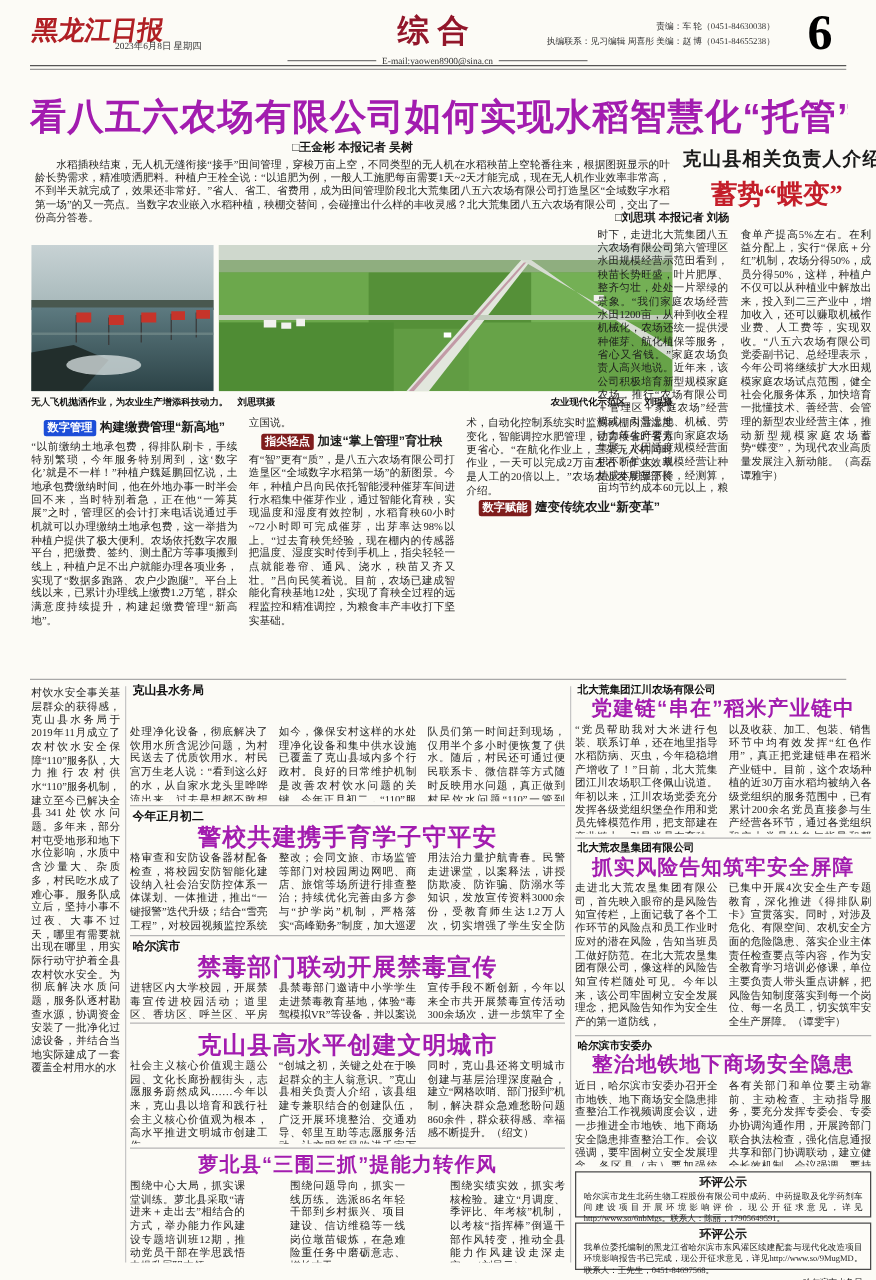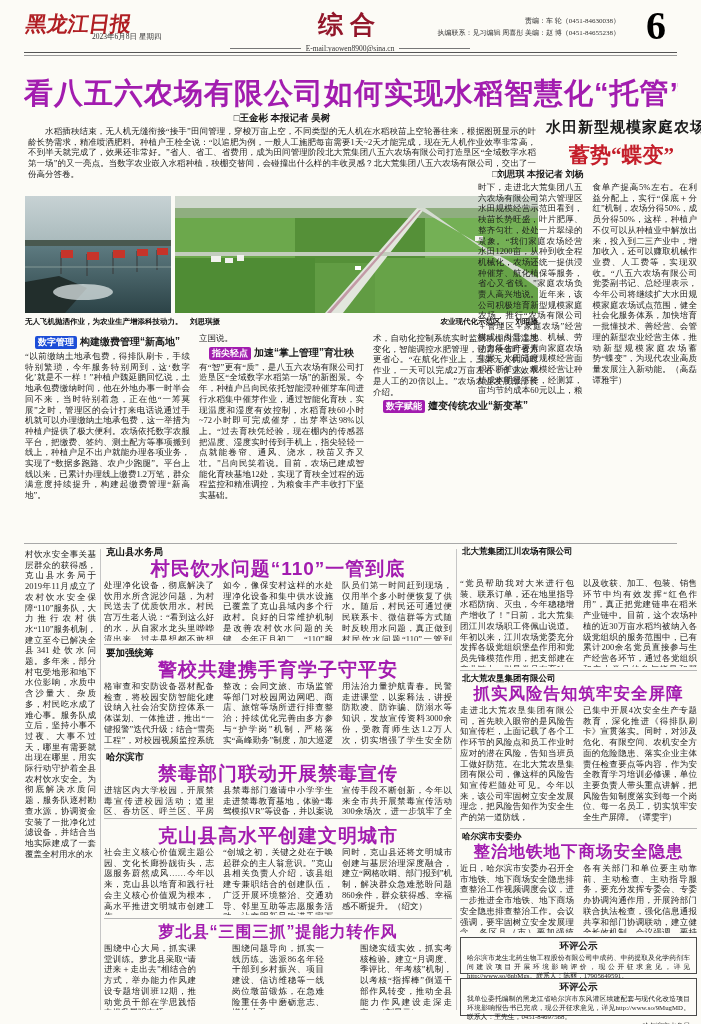--- a/index.html
+++ b/index.html
@@ -9,21 +9,21 @@
   .hei{font-family:"Liberation Sans",sans-serif;}
   .jt{text-align:justify;}
   .bodytxt{font-size:8.5px;line-height:1.26;color:#1d1d1d;}
   .colflex{display:flex;gap:9px;}
   .colflex>div{flex:1;overflow:hidden;}
   .kicker{font-family:"Liberation Sans",sans-serif;font-weight:700;font-size:9.5px;color:#111;}
   .hl{font-family:"Liberation Sans",sans-serif;font-weight:900;text-align:center;color:#a21caf;letter-spacing:1px;white-space:nowrap;overflow:hidden;}
   .chip{display:inline-block;color:#fff;font-family:"Liberation Sans",sans-serif;font-weight:700;
         font-size:9px;line-height:13px;padding:0 3px;border-radius:2px;margin-right:3px;}
   .chip.blue{background:#1d4ed8;}
-  .chip.red{background:#a21caf;}
+  .chip.red{background:#7f1d1d;}
   .sh{text-align:center;margin:3px 0 2px 0;font-family:"Liberation Sans",sans-serif;font-weight:900;font-size:10px;white-space:nowrap;}
   .hr{position:absolute;border-top:1px solid #b5b5b5;height:0;}
   .vr{position:absolute;border-left:1px solid #c6c6c6;width:0;}
   .box{position:absolute;border:1px solid #4a4a4a;background:#fdfcf8;box-sizing:border-box;padding:2px 6px;}
   .box .btitle{text-align:center;font-family:"Liberation Sans",sans-serif;font-weight:900;font-size:9.5px;margin-bottom:1px;}
   .box .btext{font-size:6.8px;line-height:1.3;text-align:justify;color:#222;}
   .box .bsigner{font-size:6.8px;text-align:right;color:#222;}
   .caption{font-size:7.5px;font-weight:700;color:#111;}
   .redtxt{color:#b01f2e;}
 </style>
@@ -131,41 +131,40 @@
     </div>
     <div class="jt bodytxt">
       <div>术，自动化控制系统实时监测秧棚内温湿度变化，智能调控水肥管理，让育秧省时省力更省心。“在航化作业上，三架无人机同时作业，一天可以完成2万亩左右，作业效率是人工的20倍以上。”农场农业发展部部长介绍。</div>
       <div class="sh">
         <span class="chip red">数字赋能</span><span>嬗变传统农业“新变革”</span>
       </div>
     </div>
   </div>
 
   <div class="abs" style="left:546px;top:118px;width:151px;">
-    <div class="hei" style="font-size:15px;font-weight:900;letter-spacing:1px;white-space:nowrap;">水田新型规模家庭农场</div>
+    <div class="hei" style="font-size:15px;font-weight:900;letter-spacing:1px;white-space:nowrap;">克山县相关负责人介绍</div>
     <div class="hei redtxt" style="font-size:21px;font-weight:900;text-align:center;margin-top:4px;color:#c41e2a;font-family:Liberation Serif, serif;">蓄势“蝶变”</div>
   </div>
   <div class="abs hei" style="left:480px;top:168px;width:120px;font-size:9px;font-weight:700;padding-left:12px;">□刘思琪 本报记者 刘杨</div>
   <div class="abs jt bodytxt" style="left:478px;top:182px;width:219px;height:358px;column-count:2;column-gap:10px;overflow:hidden;">时下，走进北大荒集团八五六农场有限公司第六管理区水田规模经营示范田看到，秧苗长势旺盛，叶片肥厚、整齐匀壮，处处一片翠绿的景象。“我们家庭农场经营水田1200亩，从种到收全程机械化，农场还统一提供浸种催芽、航化植保等服务，省心又省钱。”家庭农场负责人高兴地说。近年来，该公司积极培育新型规模家庭农场，推行“农场有限公司＋管理区＋家庭农场”经营模式，引导土地、机械、劳动力等生产要素向家庭农场集聚，水田适度规模经营面积不断扩大。规模经营让种植成本明显下降，经测算，亩均节约成本60元以上，粮食单产提高5%左右。在利益分配上，实行“保底＋分红”机制，农场分得50%，成员分得50%，这样，种植户不仅可以从种植业中解放出来，投入到二三产业中，增加收入，还可以赚取机械作业费、人工费等，实现双收。“八五六农场有限公司党委副书记、总经理表示，今年公司将继续扩大水田规模家庭农场试点范围，健全社会化服务体系，加快培育一批懂技术、善经营、会管理的新型农业经营主体，推动新型规模家庭农场蓄势“蝶变”，为现代农业高质量发展注入新动能。（高磊 谭雅宇）</div>
 
   <div class="hr" style="left:24px;top:543px;width:653px;border-top:1px solid #a8a8a8;"></div>
 
   <div class="abs jt bodytxt" style="left:25px;top:549px;width:71px;height:461px;overflow:hidden;">村饮水安全事关基层群众的获得感，克山县水务局于2019年11月成立了农村饮水安全保障“110”服务队，大力推行农村供水“110”服务机制，建立至今已解决全县341处饮水问题。多年来，部分村屯受地形和地下水位影响，水质中含沙量大、杂质多，村民吃水成了难心事。服务队成立后，坚持小事不过夜、大事不过天，哪里有需要就出现在哪里，用实际行动守护着全县农村饮水安全。为彻底解决水质问题，服务队逐村勘查水源，协调资金安装了一批净化过滤设备，并结合当地实际建成了一套覆盖全村用水的水</div>
   <div class="vr" style="left:100px;top:549px;height:461px;"></div>
 
   <div class="abs kicker" style="left:106px;top:546px;">克山县水务局</div>
-  <div class="abs hl" style="left:104px;top:556px;width:348px;font-size:19px;">村民饮水问题“110”一管到底</div>
   <div class="abs colflex" style="left:104px;top:580px;width:348px;height:61px;">
     <div class="jt bodytxt">处理净化设备，彻底解决了饮用水所含泥沙问题，为村民送去了优质饮用水。村民宫万生老人说：“看到这么好的水，从自家水龙头里哗哗流出来，过去是想都不敢想的事。”老人脸上乐开了花。</div>
     <div class="jt bodytxt">如今，像保安村这样的水处理净化设备和集中供水设施已覆盖了克山县域内多个行政村。良好的日常维护机制是改善农村饮水问题的关键。今年正月初二，“110”服务队接到双河镇一心村村民孙洪林家中水管冻裂的求助电话。</div>
     <div class="jt bodytxt">队员们第一时间赶到现场，仅用半个多小时便恢复了供水。随后，村民还可通过便民联系卡、微信群等方式随时反映用水问题，真正做到村民饮水问题“110”一管到底。（高妍 谭雯宇）</div>
   </div>
   <div class="hr" style="left:104px;top:644px;width:348px;"></div>
 
-  <div class="abs kicker" style="left:106px;top:647px;">要加强统筹</div>
+  <div class="abs kicker" style="left:106px;top:647px;">今年正月初二</div>
   <div class="abs hl" style="left:104px;top:657px;width:348px;font-size:19px;">警校共建携手育学子守平安</div>
   <div class="abs colflex" style="left:104px;top:681px;width:348px;height:64px;">
     <div class="jt bodytxt">格审查和安防设备器材配备检查，将校园安防智能化建设纳入社会治安防控体系一体谋划、一体推进，推出“一键报警”迭代升级；结合“雪亮工程”，对校园视频监控系统优化升级。消除隐患，筑牢校园“防控圈”。</div>
     <div class="jt bodytxt">整改；会同文旅、市场监管等部门对校园周边网吧、商店、旅馆等场所进行排查整治；持续优化完善由多方参与“护学岗”机制，严格落实“高峰勤务”制度，加大巡逻密度和频次，及时发现、高效处置各类涉校报警求助。</div>
     <div class="jt bodytxt">用法治力量护航青春。民警走进课堂，以案释法，讲授防欺凌、防诈骗、防溺水等知识，发放宣传资料3000余份，受教育师生达1.2万人次，切实增强了学生安全防范意识，警校携手共同守护校园平安。（宋伟）</div>
   </div>
   <div class="hr" style="left:104px;top:748px;width:348px;"></div>
 
   <div class="abs kicker" style="left:106px;top:751px;">哈尔滨市</div>
   <div class="abs hl" style="left:104px;top:761px;width:348px;font-size:19px;">禁毒部门联动开展禁毒宣传</div>
@@ -187,20 +186,21 @@
   <div class="abs hl" style="left:104px;top:922px;width:348px;font-size:16px;">萝北县“三围三抓”提能力转作风</div>
   <div class="abs colflex" style="left:104px;top:943px;width:348px;height:67px;gap:36px;">
     <div class="jt bodytxt">围绕中心大局，抓实课堂训练。萝北县采取“请进来＋走出去”相结合的方式，举办能力作风建设专题培训班12期，推动党员干部在学思践悟中提升履职本领。</div>
     <div class="jt bodytxt">围绕问题导向，抓实一线历练。选派86名年轻干部到乡村振兴、项目建设、信访维稳等一线岗位墩苗锻炼，在急难险重任务中磨砺意志、增长才干。</div>
     <div class="jt bodytxt">围绕实绩实效，抓实考核检验。建立“月调度、季评比、年考核”机制，以考核“指挥棒”倒逼干部作风转变，推动全县能力作风建设走深走实。（刘星云）</div>
   </div>
 
   <div class="vr" style="left:456px;top:549px;height:461px;"></div>
 
   <div class="abs kicker" style="left:462px;top:546px;font-size:8.5px;">北大荒集团江川农场有限公司</div>
+  <div class="abs hl" style="left:460px;top:556px;width:237px;font-size:16.5px;">党建链“串在”稻米产业链中</div>
   <div class="abs colflex" style="left:460px;top:578px;width:237px;height:89px;">
     <div class="jt bodytxt">“党员帮助我对大米进行包装、联系订单，还在地里指导水稻防病、灭虫，今年稳稳增产增收了！”日前，北大荒集团江川农场职工佟佩山说道。年初以来，江川农场党委充分发挥各级党组织堡垒作用和党员先锋模范作用，把支部建在产业链上，引导党员在育秧、插秧、田间管理</div>
     <div class="jt bodytxt">以及收获、加工、包装、销售环节中均有效发挥“红色作用”，真正把党建链串在稻米产业链中。目前，这个农场种植的近30万亩水稻均被纳入各级党组织的服务范围中，已有累计200余名党员直接参与生产经营各环节，通过各党组织和广大党员的参与指导和帮助，预计今年粮食产量将再创新高。（徐磊）</div>
   </div>
   <div class="hr" style="left:460px;top:670px;width:237px;"></div>
 
   <div class="abs kicker" style="left:462px;top:673px;font-size:8.5px;">北大荒农垦集团有限公司</div>
   <div class="abs hl" style="left:460px;top:683px;width:237px;font-size:16.5px;">抓实风险告知筑牢安全屏障</div>
   <div class="abs colflex" style="left:460px;top:705px;width:237px;height:120px;">
     <div class="jt bodytxt">走进北大荒农垦集团有限公司，首先映入眼帘的是风险告知宣传栏，上面记载了各个工作环节的风险点和员工作业时应对的潜在风险，告知当班员工做好防范。在北大荒农垦集团有限公司，像这样的风险告知宣传栏随处可见。今年以来，该公司牢固树立安全发展理念，把风险告知作为安全生产的第一道防线，</div>

